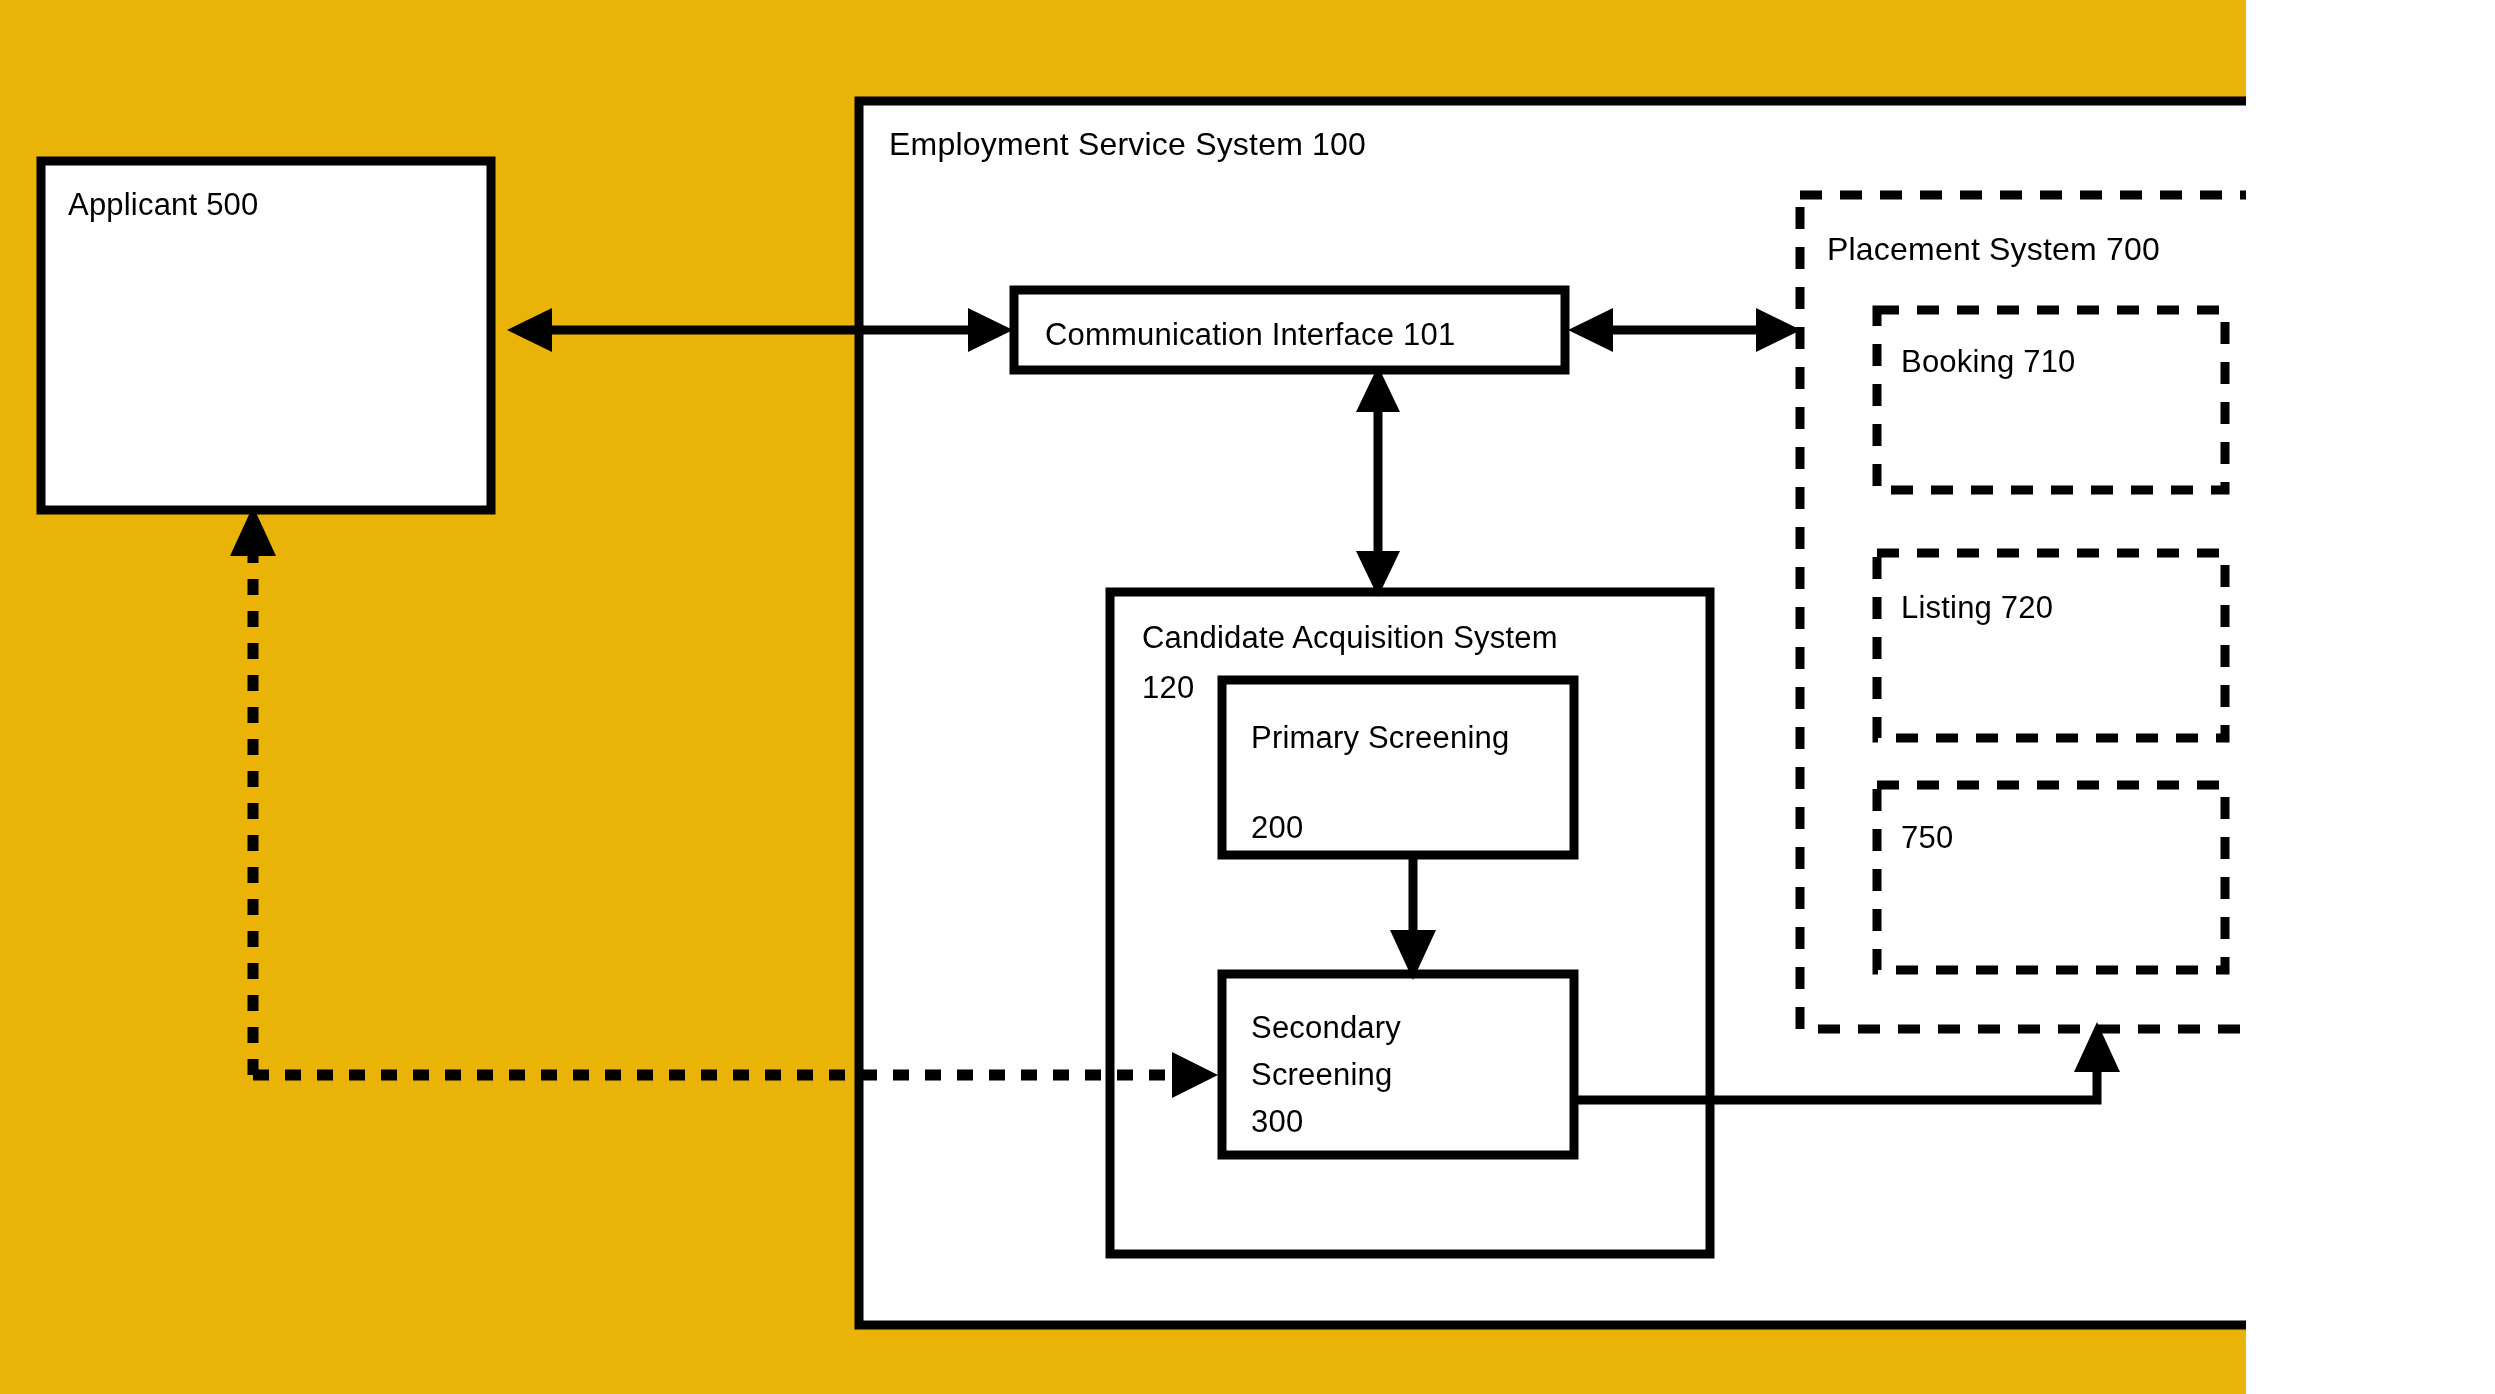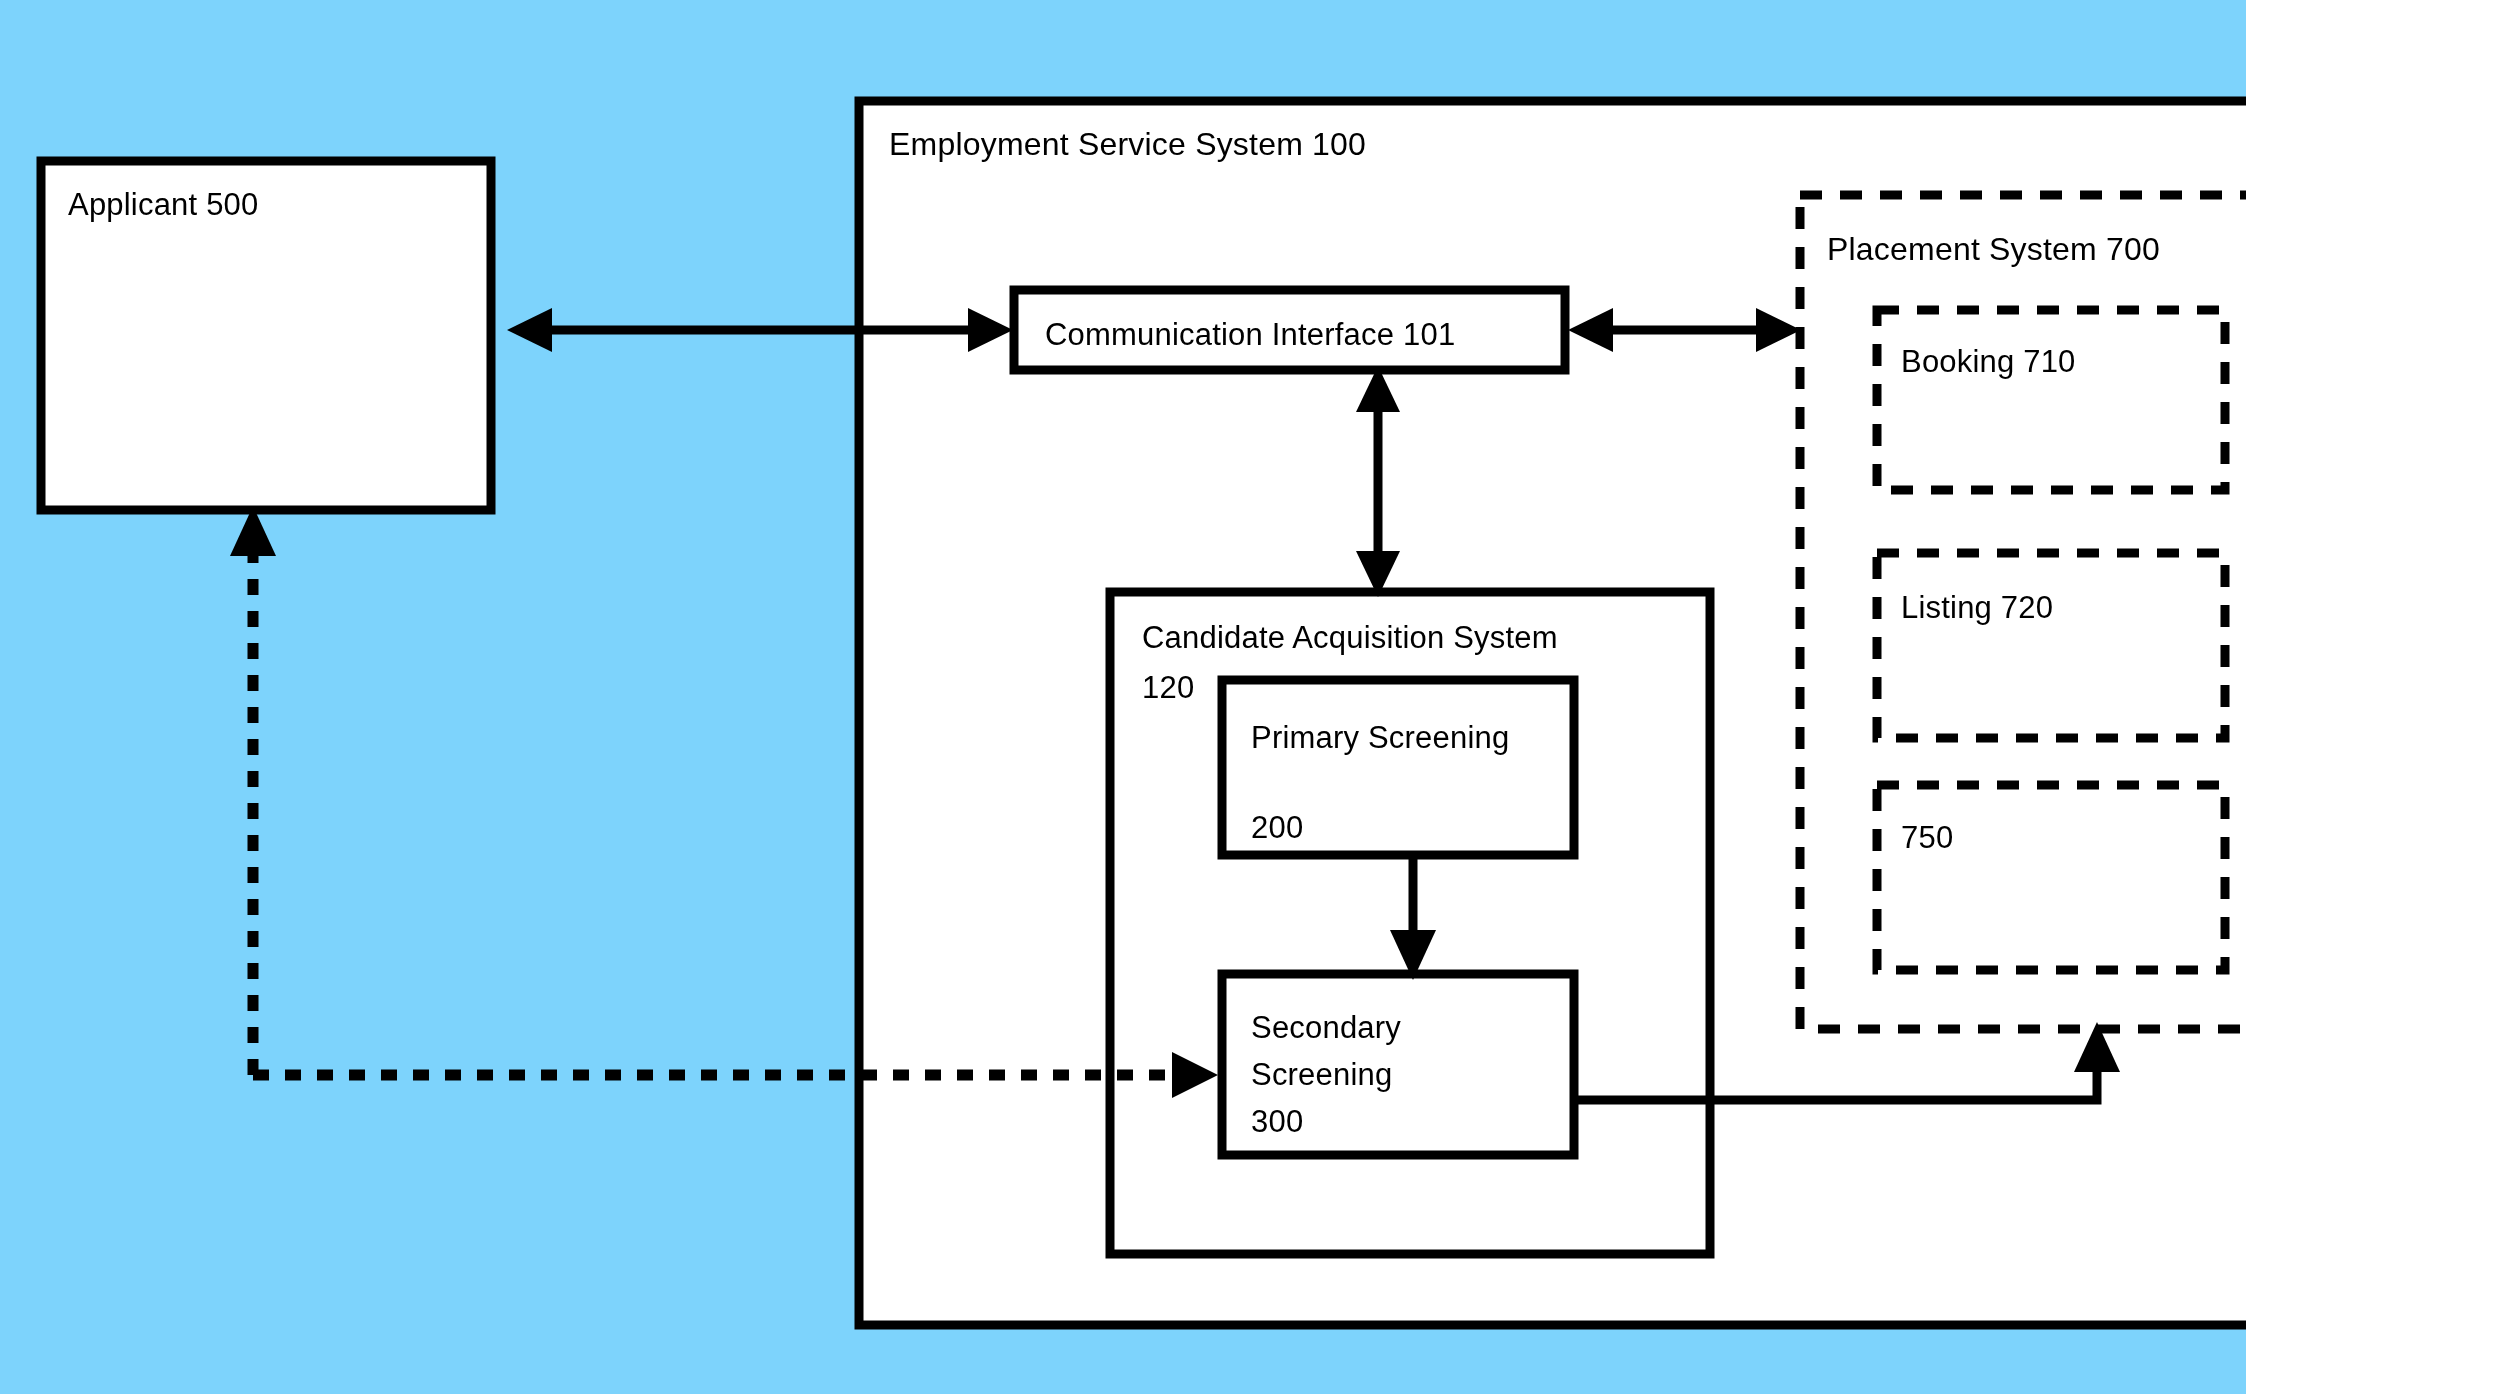--- a/index.html
+++ b/index.html
@@ -7,21 +7,21 @@
     padding: 0;
     background: #ffffff;
   }
   body {
     font-family: "Liberation Sans", sans-serif;
   }
   #stage {
     position: relative;
     width: 2246px;
     height: 1394px;
-    background: #7dd3fc;
+    background: #eab308;
     overflow: hidden;
   }
   #diagram-svg {
     position: absolute;
     top: 0;
     left: 0;
     width: 2495px;
     height: 1394px;
   }
   .box-solid {

